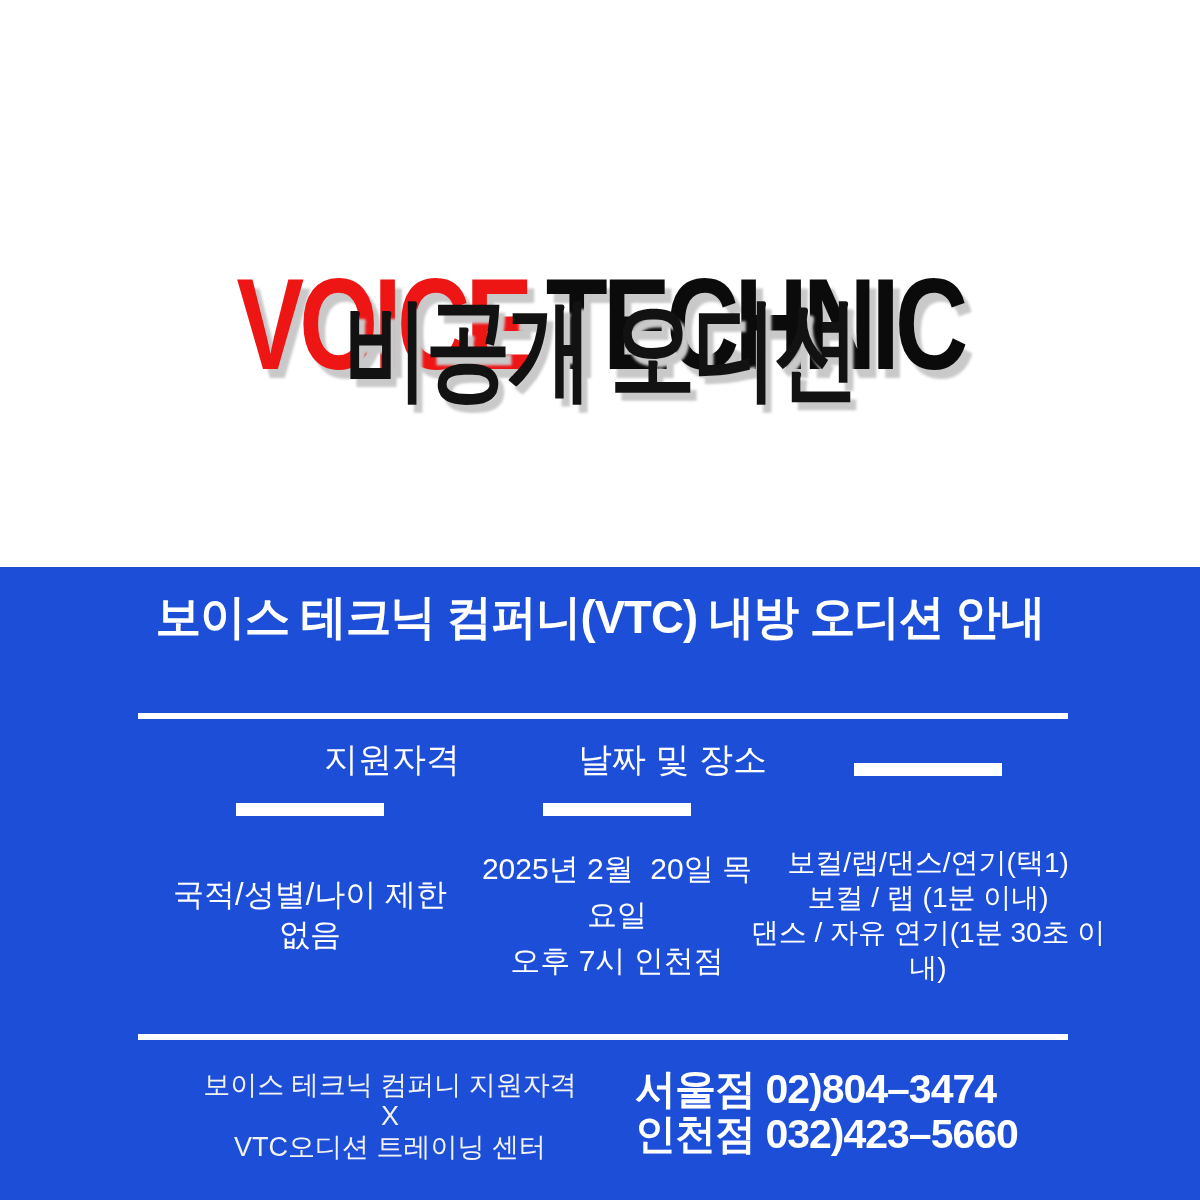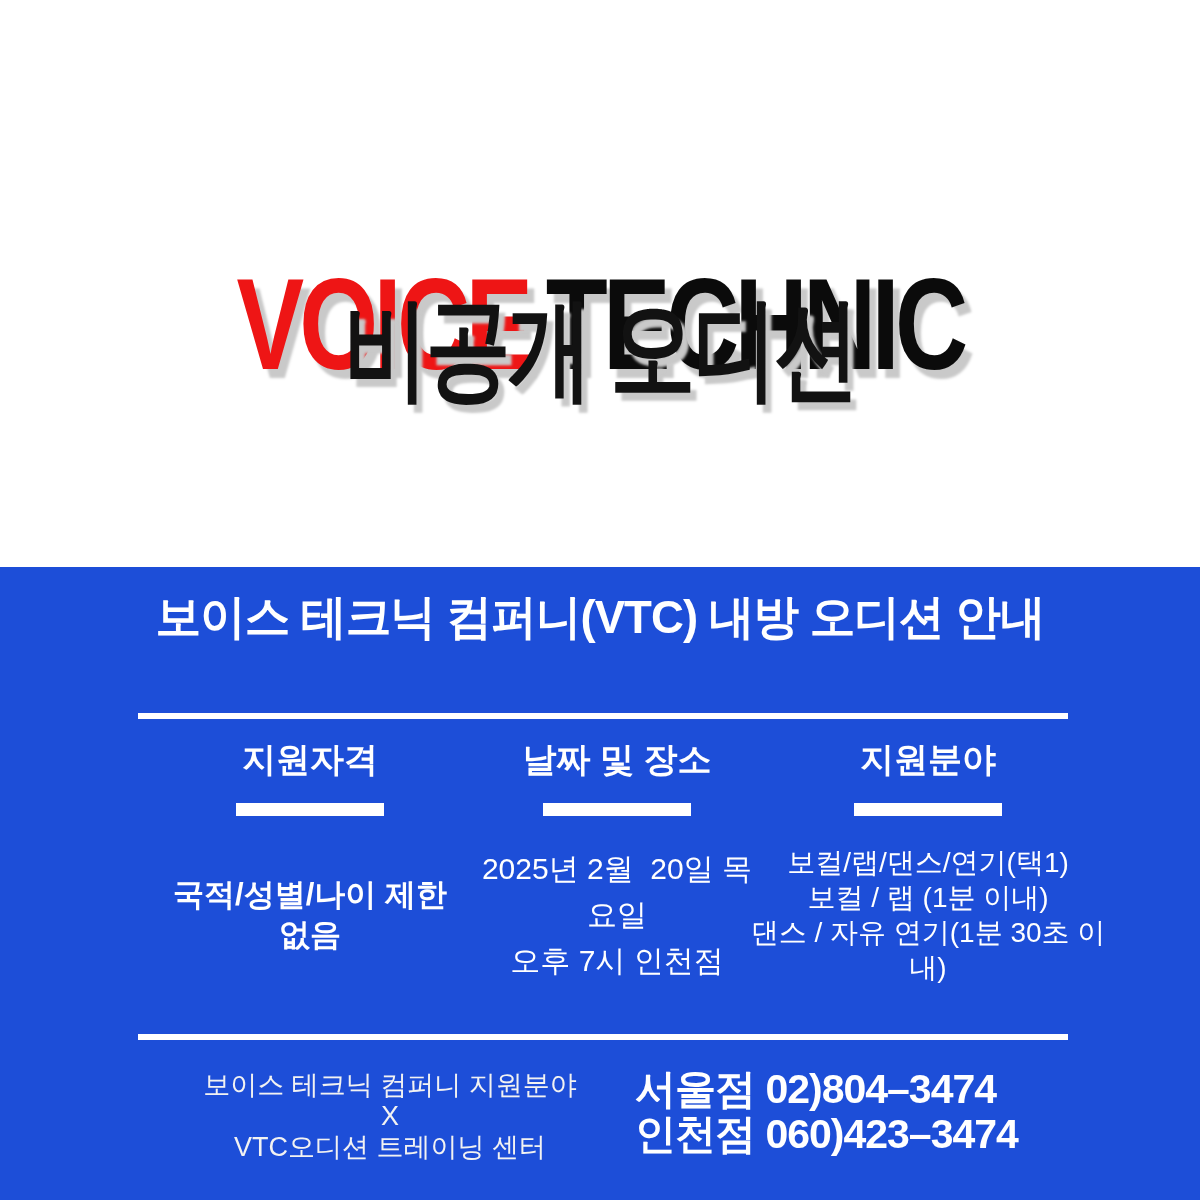--- a/index.html
+++ b/index.html
@@ -54,33 +54,33 @@
     background: #ffffff;
   }
   .divider.top { top: 146px; }
   .divider.bottom { top: 467px; }
 
   .column { position: absolute; top: 172px; }
   .col-1 { left: 160px; width: 300px; }
   .col-2 { left: 467px; width: 300px; }
   .col-3 { left: 748px; width: 360px; }
   .col-header {
-    text-align: center; font-weight: bold; font-size: 34px; line-height: 40px;
+    text-align: right; font-weight: normal; font-size: 34px; line-height: 40px;
     white-space: nowrap;
   }
   .col-underline {
     width: 148px; height: 13px; background: #ffffff;
     margin: 24px auto 0 auto;
   }
   .col-content {
     position: absolute; left: 0; top: 123px; width: 100%; height: 105px;
     display: flex; flex-direction: column; justify-content: center;
     text-align: center;
   }
-  .col-1 .col-content .line { font-size: 31px; line-height: 40px; font-weight: bold; }
+  .col-1 .col-content .line { font-size: 31px; line-height: 40px; }
   .col-2 .col-content .line { font-size: 30px; line-height: 46px; }
   .col-3 .col-content .line { font-size: 28px; line-height: 35px; }
   .line { white-space: pre-wrap; }
 
   .footer-left {
     position: absolute; left: 190px; top: 503px; width: 400px;
     text-align: center; font-size: 27px; line-height: 31px;
     font-weight: normal; color: #f2f2f2;
   }
   .footer-right {
@@ -118,36 +118,35 @@
     <div class="column col-2">
       <div class="col-header">날짜 및 장소</div>
       <div class="col-underline"></div>
       <div class="col-content">
         <div class="line">2025년 2월  20일 목요일</div>
         <div class="line">오후 7시 인천점</div>
       </div>
     </div>
 
     <div class="column col-3">
-      <div class="col-header">지원분야</div>
       <div class="col-underline"></div>
       <div class="col-content">
         <div class="line">보컬/랩/댄스/연기(택1)</div>
         <div class="line">보컬 / 랩 (1분 이내)</div>
         <div class="line">댄스 / 자유 연기(1분 30초 이내)</div>
       </div>
     </div>
 
     <div class="divider bottom"></div>
 
     <div class="footer-left">
-      <div class="line">보이스 테크닉 컴퍼니 지원분야</div>
+      <div class="line">보이스 테크닉 컴퍼니 지원자격</div>
       <div class="line">X</div>
       <div class="line">VTC오디션 트레이닝 센터</div>
     </div>
 
     <div class="footer-right">
       <div class="line">서울점 02)804–3474</div>
-      <div class="line">인천점 060)423–3474</div>
+      <div class="line">인천점 032)423–5660</div>
     </div>
 
   </div>
 </div>
 
 </body></html>

